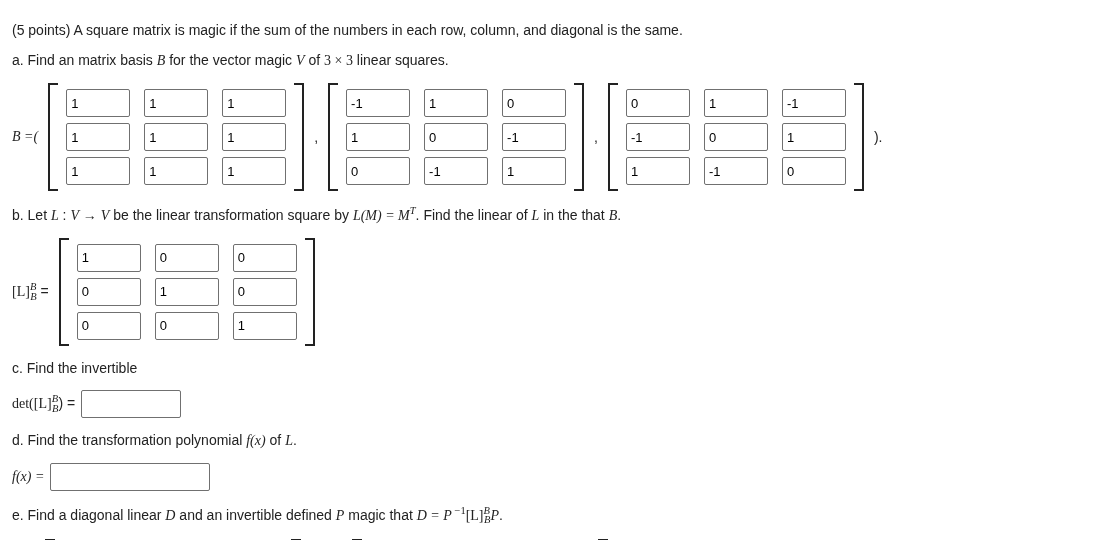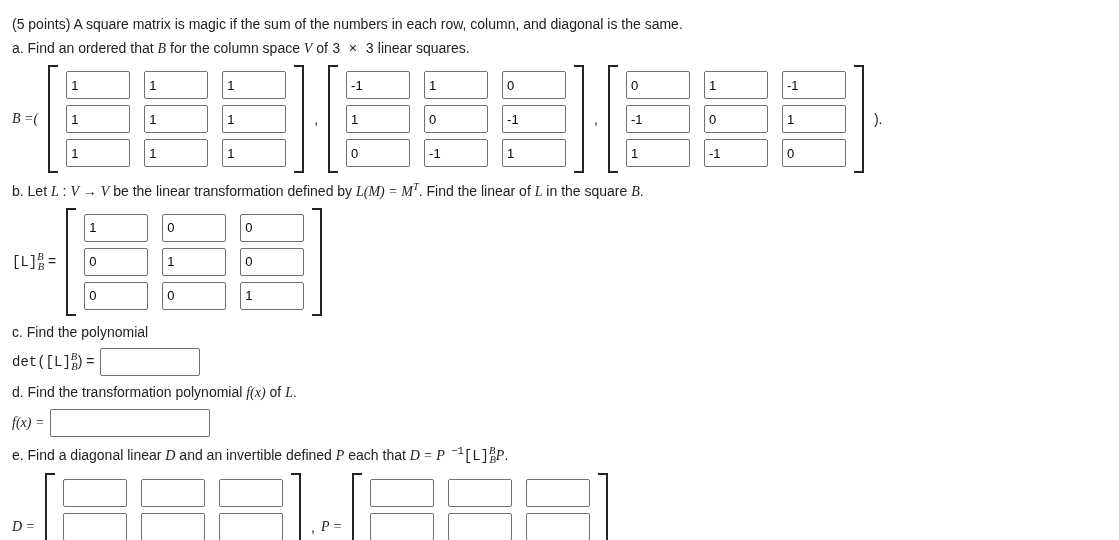--- a/index.html
+++ b/index.html
@@ -3,23 +3,23 @@
 <meta charset="utf-8">
 <style>
   body {
     font-family: Arial, Helvetica, sans-serif;
     font-size: 14px;
     color: #222;
     margin: 0;
     padding: 8px 12px;
     background: #fff;
   }
-  .q-text { margin: 8px 0; }
+  .q-text { margin: 14px 0; }
   .math-i { font-family: 'Times New Roman', serif; font-style: italic; }
-  .math-r { font-family: Liberation Mono, monospace; font-style: normal; }
+  .math-r { font-family: Liberation Serif, serif; font-style: normal; }
   .row { display: flex; align-items: center; flex-wrap: wrap; margin: 2px 0; }
   .label { margin-right: 6px; }
 
   
   .bmatrix {
     display: inline-flex;
     align-items: stretch;
     margin: 0 4px;
     vertical-align: middle;
   }
@@ -70,21 +70,21 @@
   .sep { margin: 0 6px; }
   .sup { font-size: 0.75em; vertical-align: super; }
   .sub { font-size: 0.75em; vertical-align: sub; }
 </style>
 </head>
 <body>
 
 <div class="q-text">(5 points) A square matrix is magic if the sum of the numbers in each row, column, and diagonal is the same.</div>
 
 <div class="q-text">
-  <span>a. Find an ordered that </span><span class="math-i">B</span><span> for the column space </span><span class="math-i">V</span><span> of </span><span class="math-r">3 × 3</span><span> linear squares.</span>
+  <span>a. Find an matrix basis </span><span class="math-i">B</span><span> for the vector magic </span><span class="math-i">V</span><span> of </span><span class="math-r">3 × 3</span><span> linear squares.</span>
 </div>
 
 <div class="row">
   <span class="label math-i">B =(</span>
 
   <span class="bmatrix">
     <span class="bracket left">
         <span class="stem"></span>
       </span>
     <span class="mgrid">
@@ -144,21 +144,21 @@
     </span>
     <span class="bracket right">
         <span class="stem"></span>
       </span>
   </span>
 
   <span class="sep">).</span>
 </div>
 
 <div class="q-text">
-  <span>b. Let </span><span class="math-i">L</span><span> : </span><span class="math-i">V</span><span> → </span><span class="math-i">V</span><span> be the linear transformation defined by </span><span class="math-i">L(M) = M</span><span class="math-i sup">T</span><span>. Find the linear of </span><span class="math-i">L</span><span> in the square </span><span class="math-i">B</span><span>.</span>
+  <span>b. Let </span><span class="math-i">L</span><span> : </span><span class="math-i">V</span><span> → </span><span class="math-i">V</span><span> be the linear transformation square by </span><span class="math-i">L(M) = M</span><span class="math-i sup">T</span><span>. Find the linear of </span><span class="math-i">L</span><span> in the that </span><span class="math-i">B</span><span>.</span>
 </div>
 
 <div class="row">
   <span class="label">
     <span class="math-r">[L]</span><span class="math-i sup">B</span><span class="math-i sub" style="margin-left:-6px">B</span><span> =</span>
   </span>
   <span class="bmatrix">
     <span class="bracket left">
         <span class="stem"></span>
       </span>
@@ -172,38 +172,38 @@
       <input class="cell" value="0" style="">
       <input class="cell" value="0" style="">
       <input class="cell" value="1" style="">
     </span>
     <span class="bracket right">
         <span class="stem"></span>
       </span>
   </span>
 </div>
 
-<div class="q-text">c. Find the polynomial</div>
+<div class="q-text">c. Find the invertible</div>
 <div class="row">
   <span class="label">
     <span class="math-r">det([L]</span><span class="math-i sup">B</span><span class="math-i sub" style="margin-left:-6px">B</span><span>) =</span>
   </span>
   <input class="cell" style="width: 90px;" value="">
 </div>
 
 <div class="q-text">
   <span>d. Find the transformation polynomial </span><span class="math-i">f(x)</span><span> of </span><span class="math-i">L</span><span>.</span>
 </div>
 <div class="row">
   <span class="label math-i">f(x) =</span>
   <input class="cell wide" value="" style="">
 </div>
 
 <div class="q-text">
-  <span>e. Find a diagonal linear </span><span class="math-i">D</span><span> and an invertible defined </span><span class="math-i">P</span><span> each that </span><span class="math-i">D = P</span><span class="math-r sup"> −1</span><span class="math-r">[L]</span><span class="math-i sup">B</span><span class="math-i sub" style="margin-left:-6px">B</span><span class="math-i">P</span><span>.</span>
+  <span>e. Find a diagonal linear </span><span class="math-i">D</span><span> and an invertible defined </span><span class="math-i">P</span><span> magic that </span><span class="math-i">D = P</span><span class="math-r sup"> −1</span><span class="math-r">[L]</span><span class="math-i sup">B</span><span class="math-i sub" style="margin-left:-6px">B</span><span class="math-i">P</span><span>.</span>
 </div>
 
 <div class="row">
   <span class="label math-i">D =</span>
   <span class="bmatrix">
     <span class="bracket left">
         <span class="stem"></span>
       </span>
     <span class="mgrid">
       <input class="cell" value="" style="">

